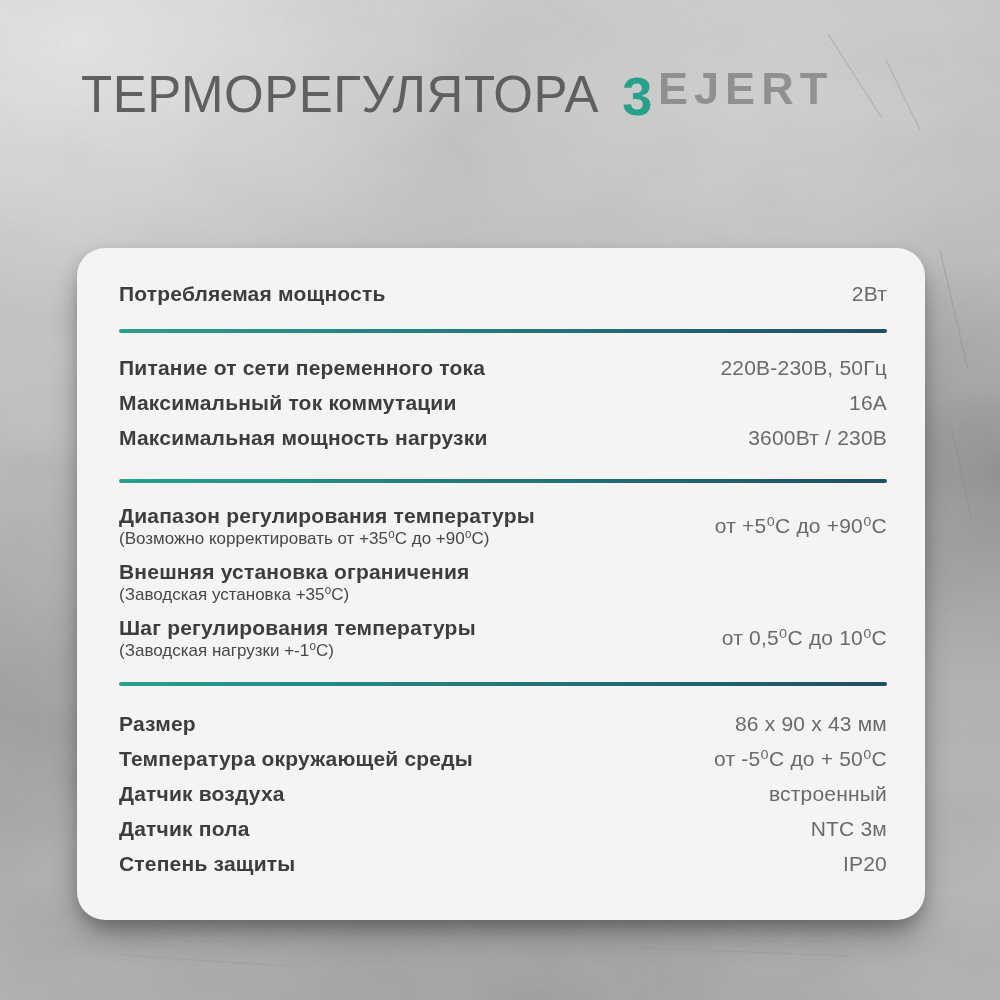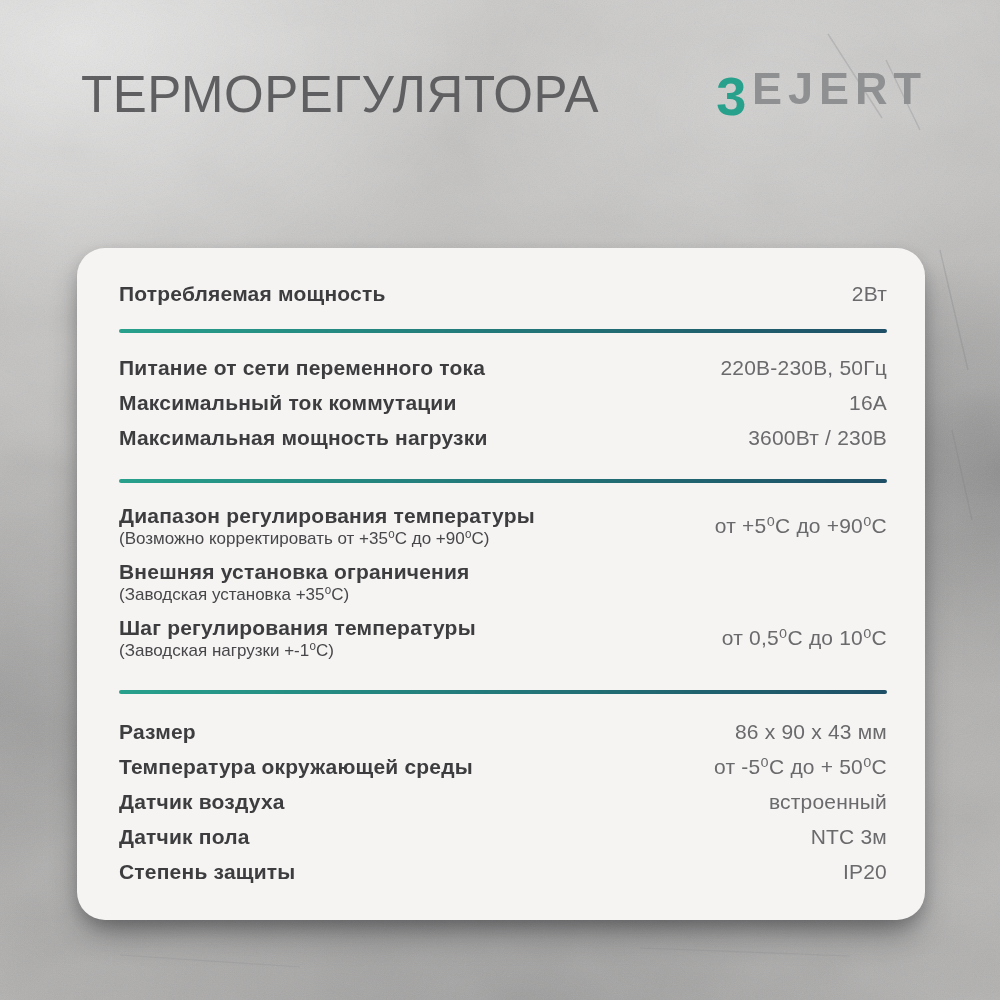--- a/index.html
+++ b/index.html
@@ -19,42 +19,42 @@
       radial-gradient(760px 380px at 52% 100%, rgba(66,66,68,.20), rgba(66,66,68,0) 72%),
       linear-gradient(168deg,#cecdcc 0%,#bebdbc 40%,#b2b1b0 72%,#b6b5b4 100%);
   }
   .texture{position:absolute;inset:0;z-index:1;pointer-events:none;}
   
   .header{position:absolute;left:81px;top:54px;width:846px;z-index:2;}
   .title{
     font-size:86px;line-height:1.02;font-weight:800;letter-spacing:-2px;
     color:var(--title,#4c4c4e);white-space:nowrap;
   }
-  .sub-row{display:flex;justify-content:space-between;align-items:flex-end;margin-top:10px;}
+  .sub-row{display:flex;justify-content:flex-start;align-items:flex-end;margin-top:10px;}
   .subtitle{font-size:51px;font-weight:500;letter-spacing:0.5px;color:var(--subtitle,#5f5f61);white-space:nowrap;}
   .brand{display:flex;align-items:flex-end;}
   .brand svg{width:58px;height:62px;margin-right:1px;margin-bottom:-2px;}
   .brand-text{font-size:45px;font-weight:800;letter-spacing:6px;color:var(--brand-text,#8f9092);line-height:1;margin-bottom:13px;}
   
   .card{
     position:absolute;left:77px;top:248px;width:848px;height:672px;z-index:2;
     background:var(--card-bg,#f5f4f3);border-radius:28px;box-sizing:border-box;
     padding:0 38px 0 42px;
     box-shadow:0 18px 32px -8px rgba(25,25,28,.45), 0 6px 14px rgba(25,25,28,.16);
   }
   .divider{height:4px;border-radius:2px;background:linear-gradient(90deg,var(--teal,#27a08c),var(--navy,#1e4f66));}
   .sec-0{padding:24px 0 13px;}
   .sec-1{padding:17px 0 24px;}
   .sec-2{padding:20px 0 21px;}
   .sec-3{padding:20px 0 0;}
   .spec-row{display:flex;justify-content:space-between;align-items:center;gap:28px;}
   .sec-0 .spec-row{height:44px;}
   .sec-1 .spec-row,.sec-3 .spec-row{height:35px;}
   .sec-2 .spec-row{margin-bottom:10px;}
-  .sec-2 .spec-row:last-child{margin-bottom:8px;justify-content:space-between;}
+  .sec-2 .spec-row:last-child{margin-bottom:0;justify-content:space-between;}
   .row-left{display:flex;flex-direction:column;}
   .spec-label{font-size:21px;font-weight:700;letter-spacing:.2px;color:var(--label,#3d3d3f);line-height:26px;white-space:nowrap;}
   .spec-note{font-size:17px;font-weight:400;color:var(--note,#47474a);line-height:20px;white-space:nowrap;}
   .spec-value{font-size:21px;font-weight:400;letter-spacing:.2px;color:var(--value,#6a6a6c);white-space:nowrap;text-align:right;}
 </style>
 </head>
 <body>
 
 <div class="bg"></div>
 

